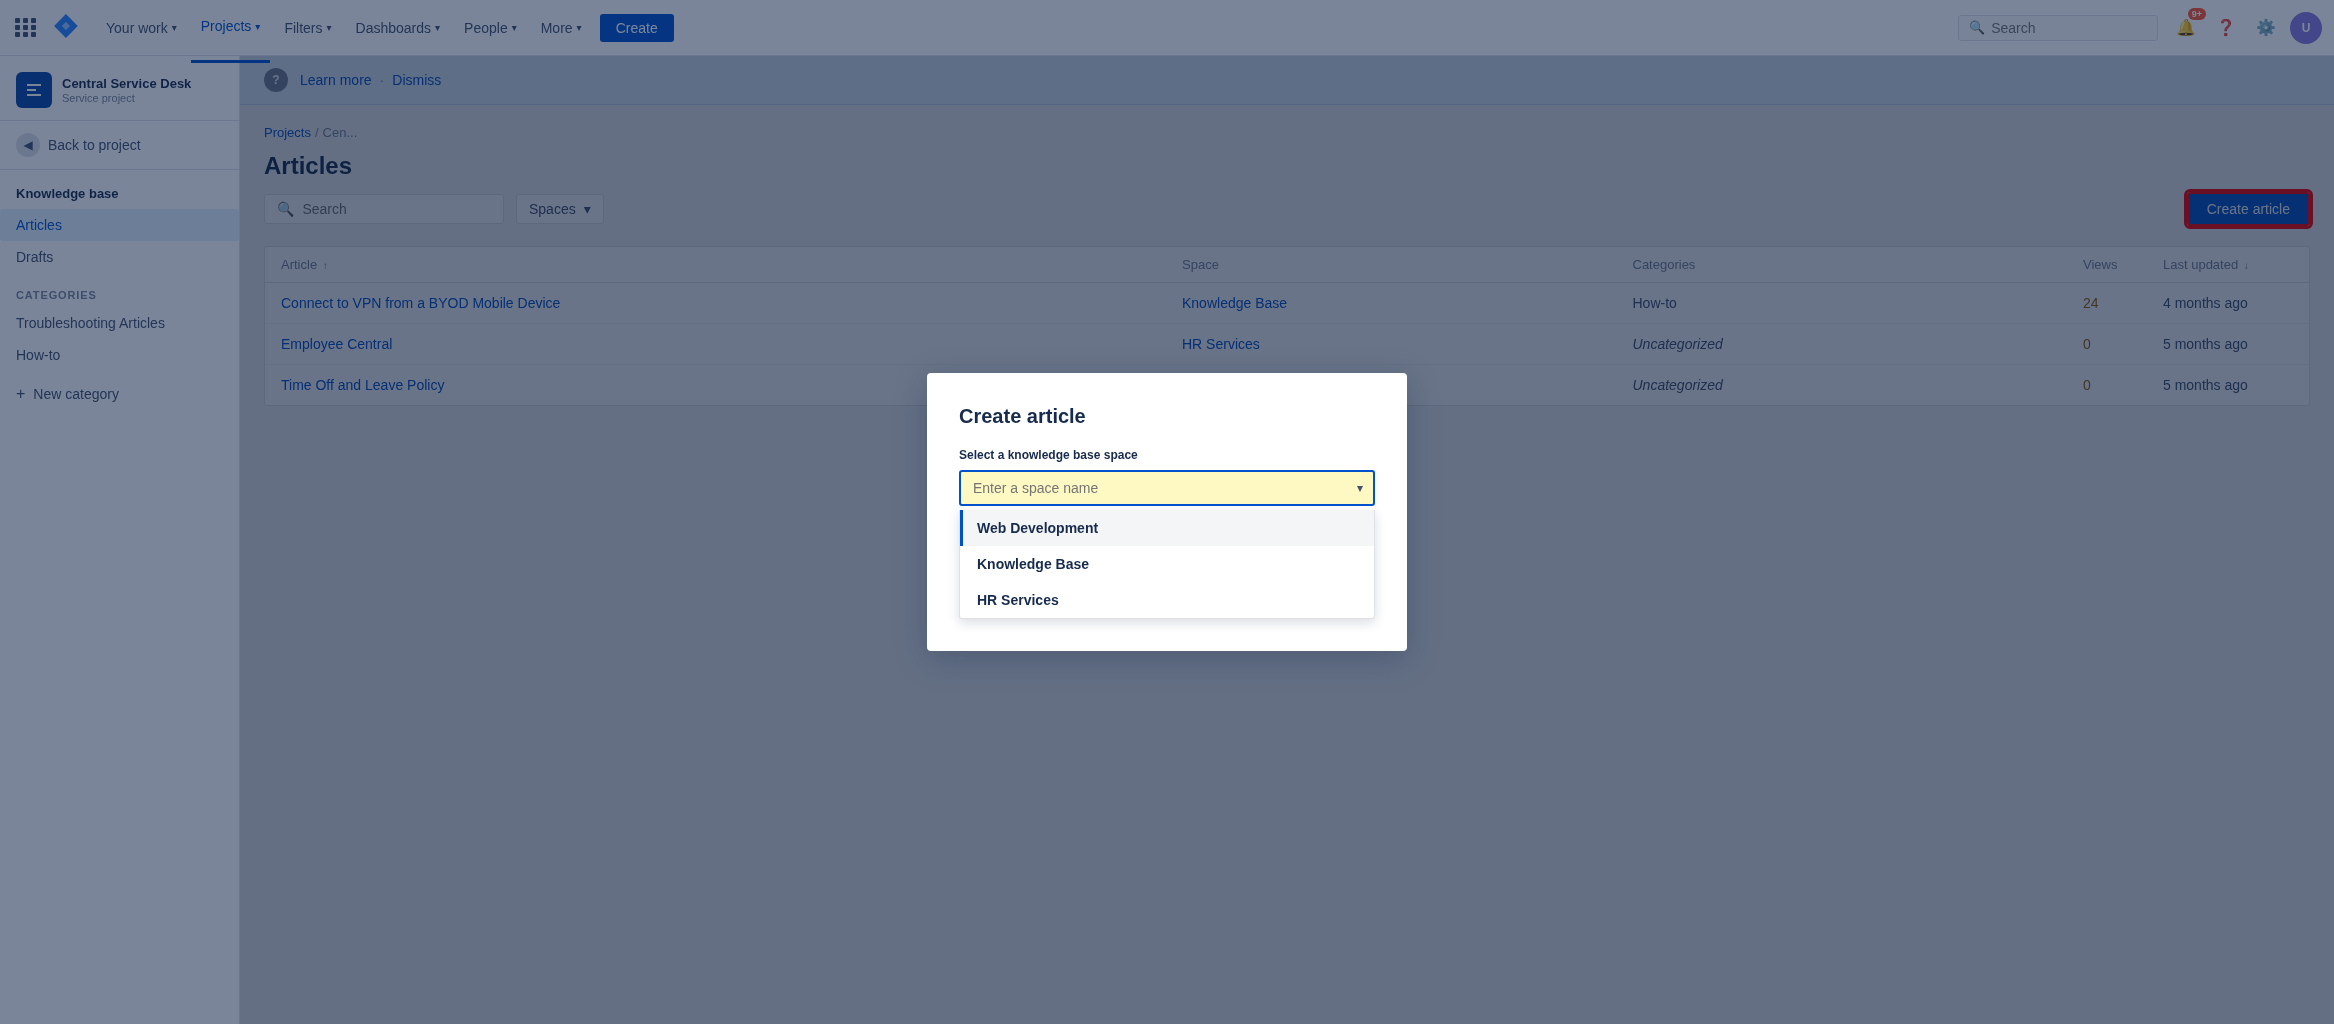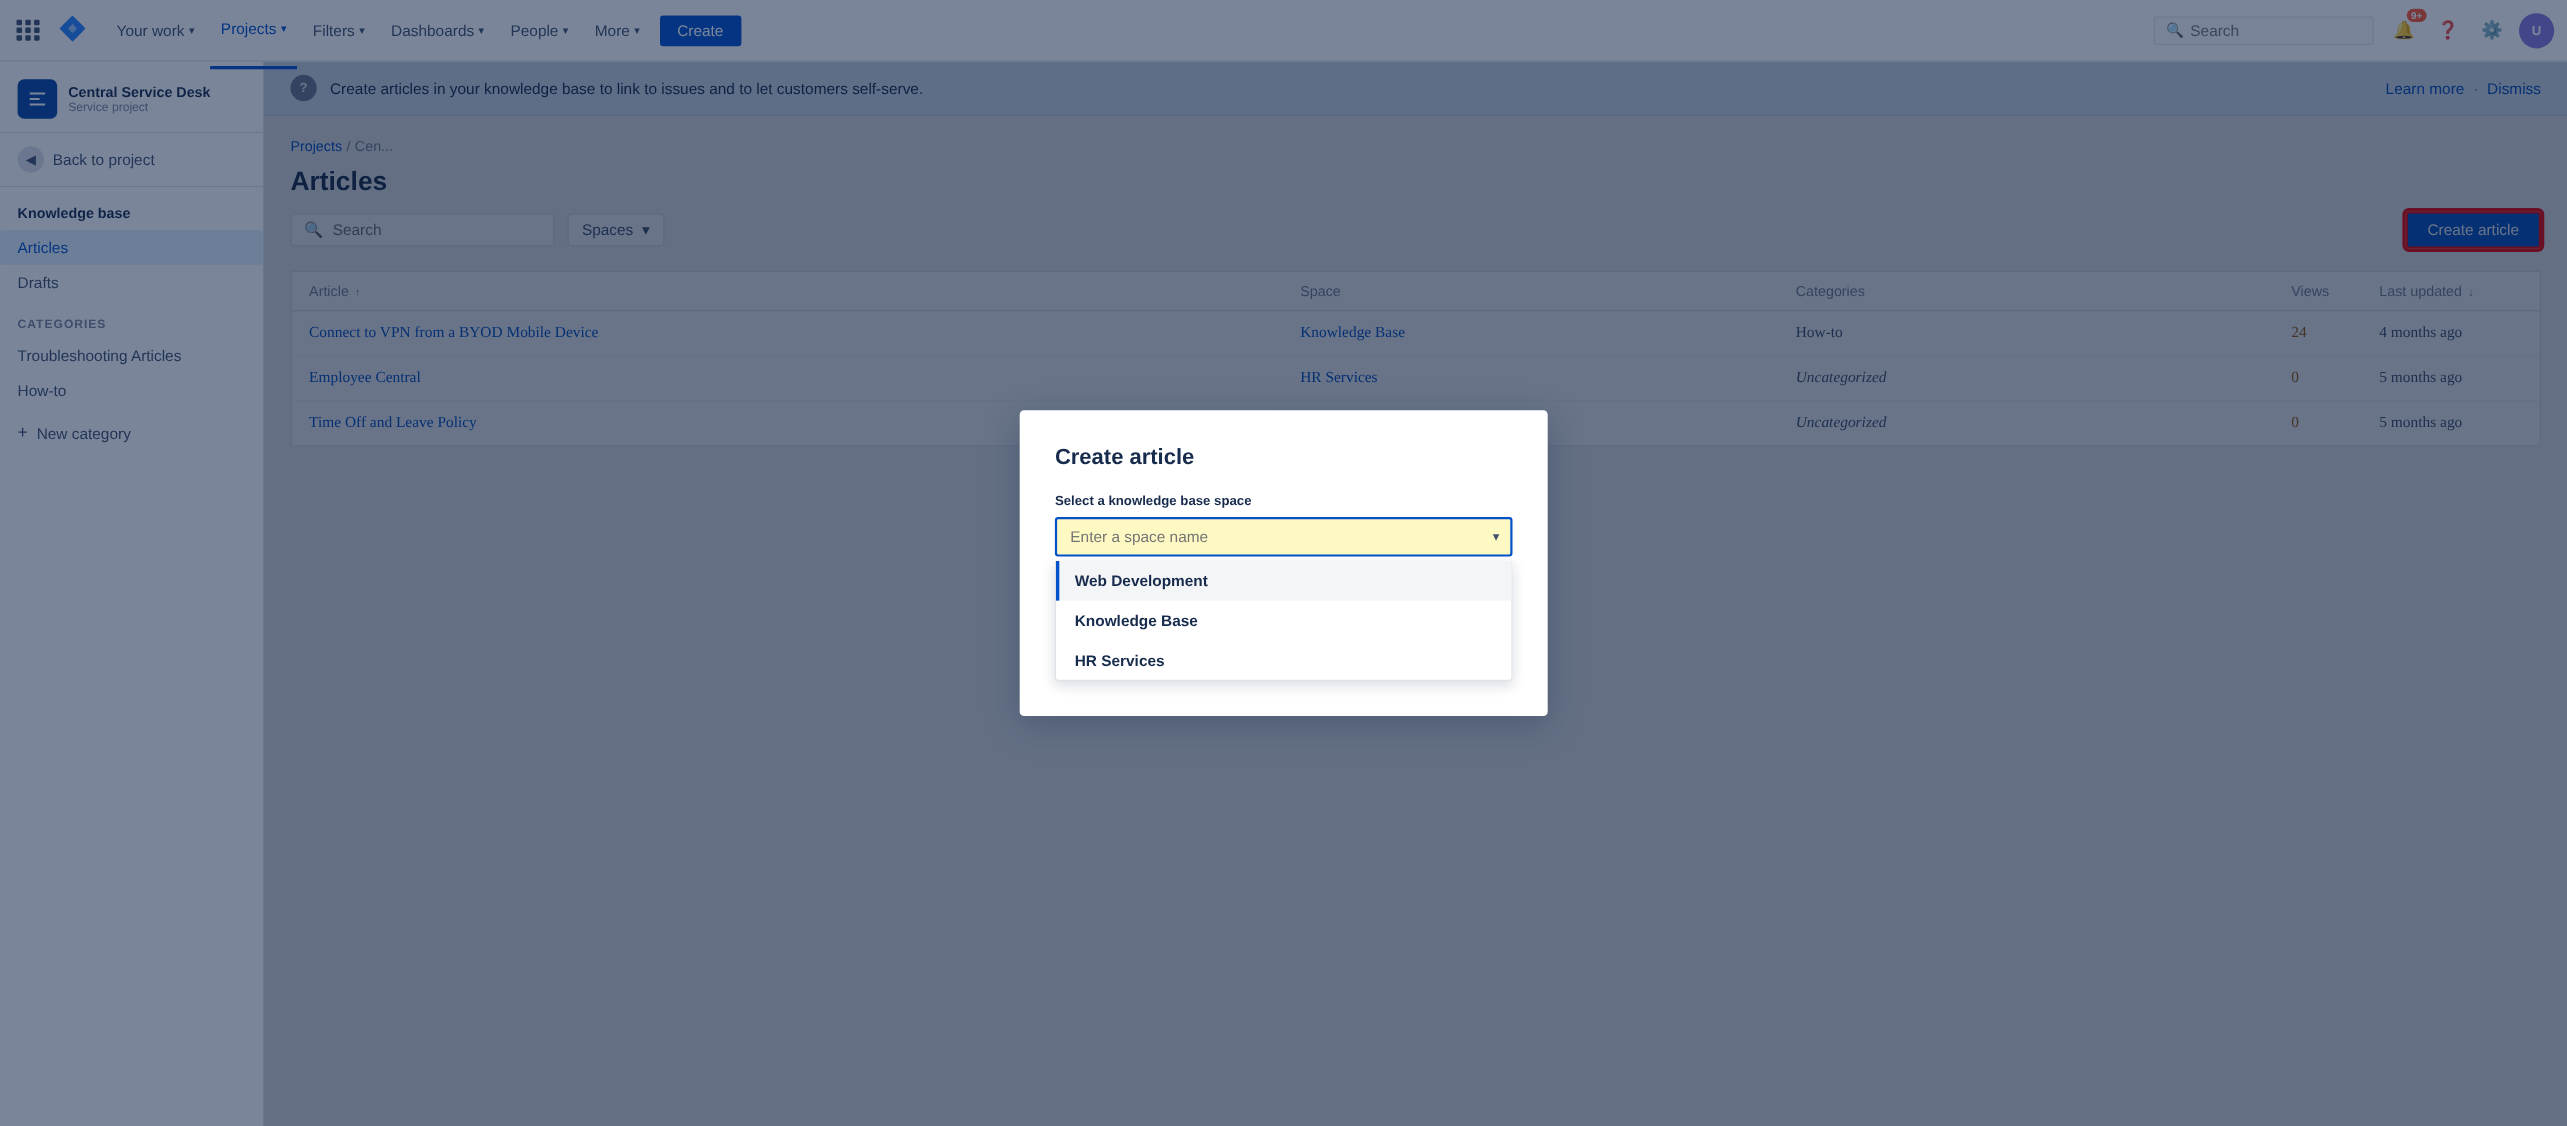--- a/index.html
+++ b/index.html
@@ -100,21 +100,21 @@
     .create-article-btn {
       background: #0052cc; color: #fff; border: 2px solid #ff0000; border-radius: 3px;
       padding: 7px 18px; font-size: 14px; font-weight: 500; cursor: pointer; margin-left: auto;
       outline: 3px solid #ff0000;
     }
 
     
     .articles-table { background: #fff; border-radius: 3px; border: 1px solid #dfe1e6; width: 100%; }
     .table-header { display: grid; grid-template-columns: 2fr 1fr 1fr 80px 130px; padding: 10px 16px; border-bottom: 1px solid #dfe1e6; }
     .table-col { font-size: 13px; font-weight: 500; color: #7a869a; }
-    .table-row { display: grid; grid-template-columns: 2fr 1fr 1fr 80px 130px; padding: 12px 16px; border-bottom: 1px solid #f4f5f7; align-items: center; font-family: Liberation Serif, serif; }
+    .table-row { display: grid; grid-template-columns: 2fr 1fr 1fr 80px 130px; padding: 12px 16px; border-bottom: 1px solid #f4f5f7; align-items: center; }
     .table-row:last-child { border-bottom: none; }
     .article-link { color: #0052cc; text-decoration: none; font-size: 14px; cursor: pointer; }
     .space-link { color: #0052cc; text-decoration: none; font-size: 14px; cursor: pointer; }
     .category-text { font-size: 14px; color: #42526e; }
     .views-text { font-size: 14px; color: #a16207; }
     .updated-text { font-size: 14px; color: #42526e; }
     .sort-arrow { font-size: 10px; margin-left: 2px; }
 
     
     .modal-overlay {
@@ -252,23 +252,20 @@
 
     <div class="sidebar-new-cat">
       <span class="plus-icon">+</span>
       <span>New category</span>
     </div>
   </aside>
 
   <main class="main dimmed">
     <div class="banner">
       <div class="banner-icon">?</div>
-      <div class="banner-text">
-        Create articles in your knowledge base to link to issues and to let customers self-serve.
-      </div>
       <div class="banner-links">
         <a class="banner-link">Learn more</a>
         <span class="banner-sep">·</span>
         <a class="banner-link">Dismiss</a>
       </div>
     </div>
 
     <div class="page-content">
       <div class="breadcrumb">
         <a>Projects</a>

